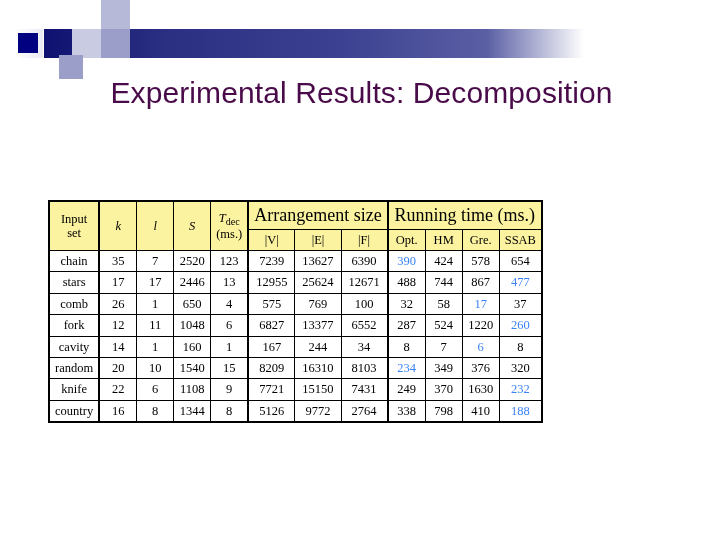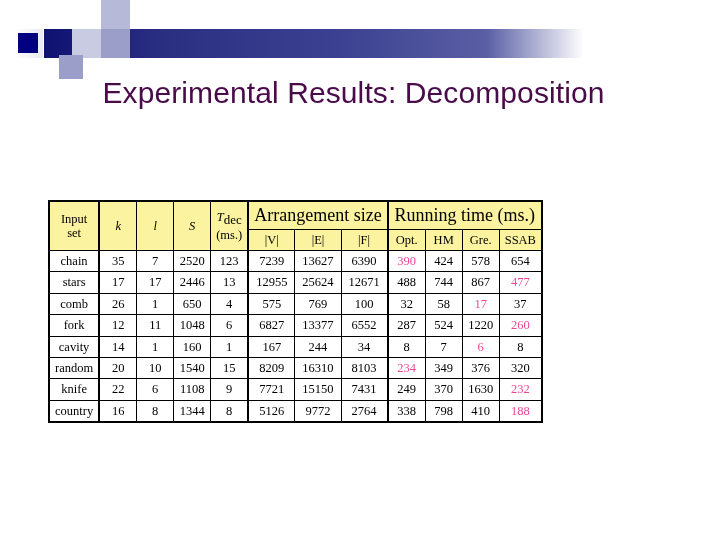--- a/index.html
+++ b/index.html
@@ -11,21 +11,21 @@
   
   #deco{position:absolute;left:0;top:0;width:720px;height:62px;}
   #deco .bar{
     position:absolute;left:44px;top:29px;width:540px;height:29px;
     background:linear-gradient(to right,#0e1170 0%,#2b2f82 22%,#3c4191 55%,#5a5fa4 82%,#ffffff 100%);
   }
   #deco .sq{position:absolute;}
 
   
   #title{
-    position:absolute;left:0;top:76px;width:707px;
+    position:absolute;left:8px;top:76px;width:707px;
     text-align:center;
     font-family:"Liberation Sans",sans-serif;
     font-size:30px;font-weight:400;color:#4a0b4a;
     letter-spacing:.1px;white-space:nowrap;
   }
 
   
   #table-wrap{position:absolute;left:48px;top:156px;}
   table#results{
     border-collapse:collapse;
@@ -44,22 +44,22 @@
   }
   table#results thead th{background:#fbf3a0;}
   
   table#results{border:2.5px solid #000;}
   .hsep-r{border-right:2.5px solid #000 !important;}
 
   th.colgrp{font-size:18px;}
   td.name{text-align:left;padding-left:8px;white-space:nowrap;}
   th.name{white-space:nowrap;}
   .ital{font-style:italic;}
-  .best{color:#ec4899;font-weight:bold;}
-  .sub{font-size:13px;vertical-align:-0.25em;}
+  .best{color:#3b82f6;font-weight:bold;}
+  .sub{font-size:10px;vertical-align:-0.25em;}
   .mnum{font-style:italic;}
   td.num{min-width:26px;}
 </style>
 </head>
 <body>
 
 <div id="deco">
   <div class="bar"></div>
   <div class="sq" style="left:14px;top:29px;width:29px;height:29px;background:linear-gradient(to right,#ffffff,#e9eaf4);"></div>
   <div class="sq" style="left:18px;top:33px;width:20px;height:20px;background:#000080;"></div>

